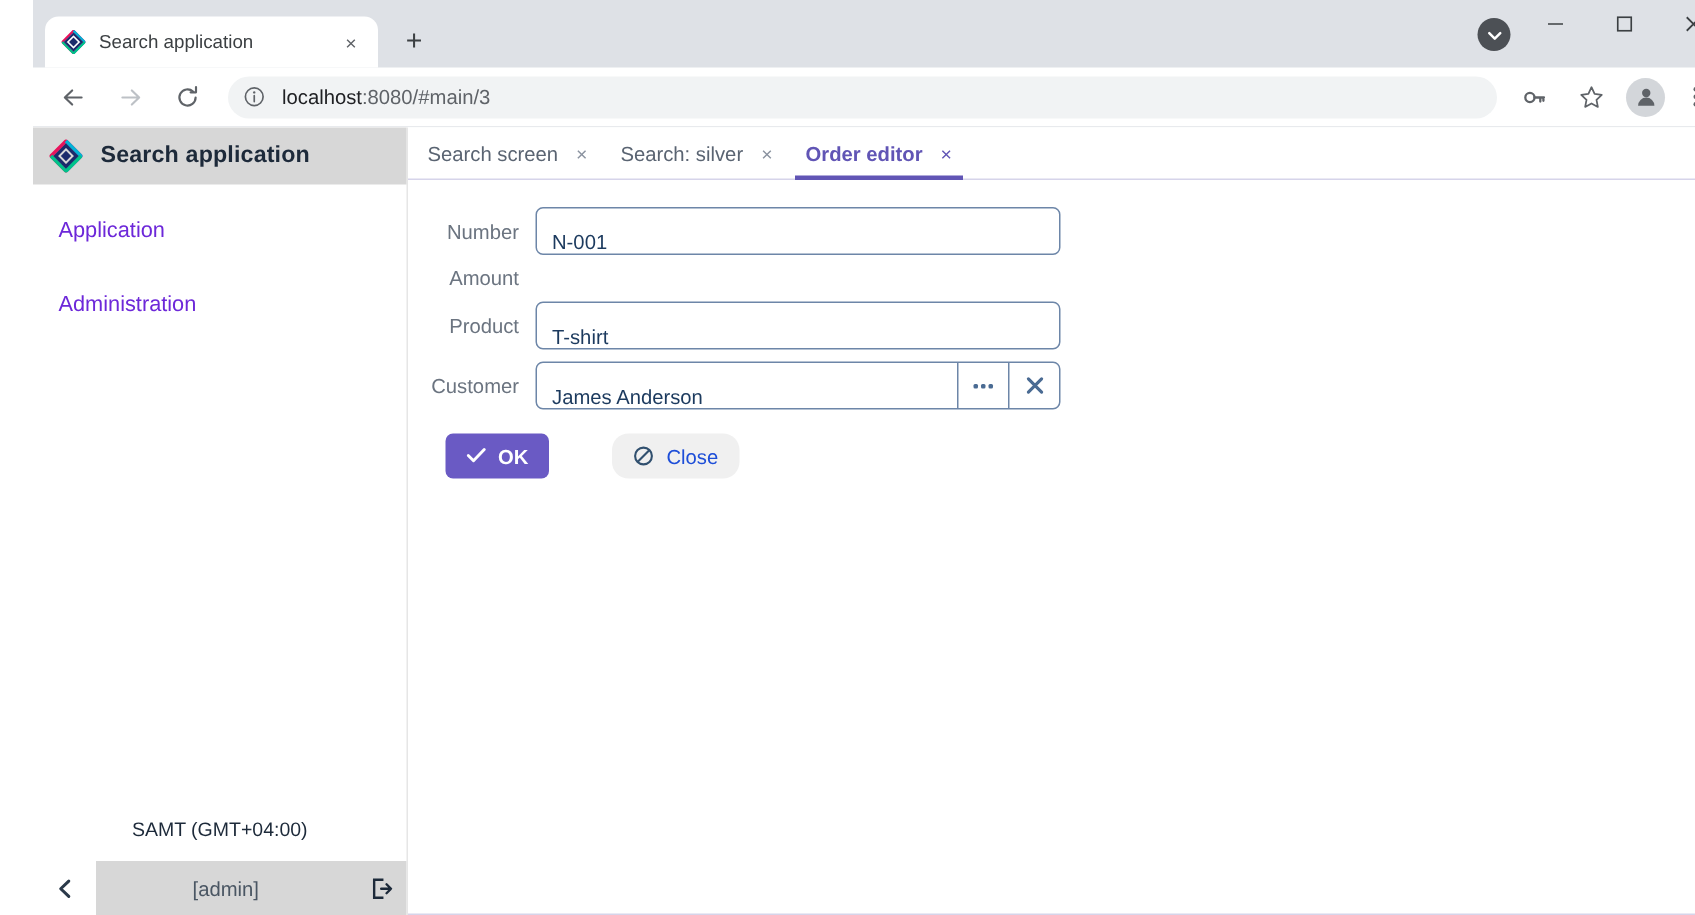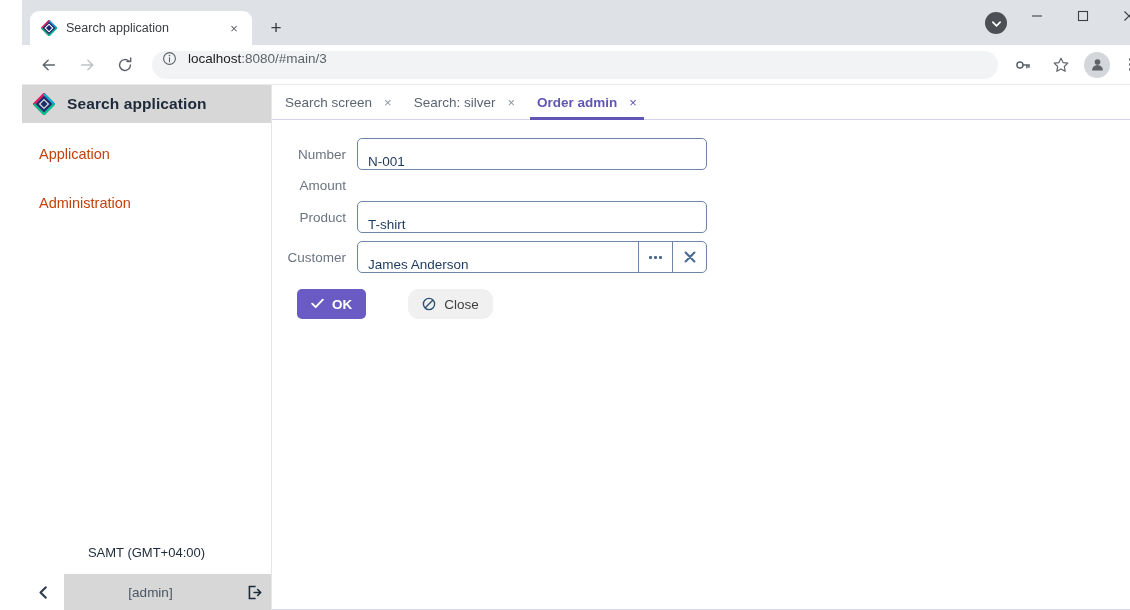--- a/index.html
+++ b/index.html
@@ -67,21 +67,21 @@
   }
   .tbtn {
     width: 32px; height: 32px; margin: 0 3px;
     display: flex; align-items: center; justify-content: center;
     color: #5f6368;
   }
   .tbtn.disabled { color: #bdc1c6; }
   .omnibox {
     flex: 1; height: 28px; margin: 0 6px 0 8px;
     background: #f1f3f4; border-radius: 14px;
-    display: flex; 
+    display: flex; align-items: center;
     padding: 0 10px;
   }
   .omnibox-icon { width: 16px; height: 16px; margin-right: 10px; color: #5f6368; flex: 0 0 16px; }
   .omnibox-url { font-size: 13.5px; color: #5f6368; white-space: nowrap; }
   .omnibox-url b { color: #202124; font-weight: 400; }
   .omni-right { display: flex; align-items: center; }
   .profile-circle {
     width: 26px; height: 26px; border-radius: 50%;
     background: #d3d6da; margin: 0 4px;
     display: flex; align-items: center; justify-content: center;
@@ -113,21 +113,21 @@
     display: flex; align-items: center;
     padding-left: 11px;
   }
   .side-logo { width: 22px; height: 22px; position: relative; flex: 0 0 22px; margin-right: 12px; }
   .side-title { font-size: 15.5px; color: #1d2a3a; font-weight: 700; letter-spacing: .1px; }
 
   .side-nav { padding-top: 12px; flex: 1; }
   .side-item {
     height: 38px; display: flex; align-items: center;
     padding-left: 17px;
-    font-size: 14.5px; color: #c2410c;
+    font-size: 14.5px; color: #6d28d9;
   }
   .side-item + .side-item { margin-top: 11px; }
 
   .side-tz {
     text-align: center; font-size: 13px; color: #1d2a3a;
     padding-bottom: 14px;
   }
   .side-foot { height: 36px; display: flex; align-items: stretch; background:#ffffff; }
   .side-collapse {
     width: 42px; flex: 0 0 42px;
@@ -206,21 +206,21 @@
 
   .actions { display: flex; align-items: flex-end; margin: 16px 0 0 12px; padding-left: 0; }
   .btn {
     height: 30px; border-radius: 5px;
     display: flex; align-items: center;
     padding: 0 14px;
     font-size: 13.5px;
   }
   .btn-ok { background: #6a5ac4; color: #ffffff; font-weight: 700; margin-left: 1px; }
   .btn-ok .ic { margin-right: 8px; font-size: 13px; }
-  .btn-close { background: #f0f0f0; color: #404040; margin-left: 42px; border-radius: 11px; }
+  .btn-close { background: #f0f0f0; color: #1d4ed8; margin-left: 42px; border-radius: 11px; }
   .btn-close .ic { margin-right: 8px; display: flex; align-items: center; }
 
   
   .logo-svg { display: block; }
 </style>
 </head>
 <body>
 
 <div class="browser">
 
@@ -373,21 +373,21 @@
         <div class="tabbar">
           <div class="atab">
             <span class="lbl">Search screen</span>
             <span class="x">×</span>
           </div>
           <div class="atab">
             <span class="lbl">Search: silver</span>
             <span class="x">×</span>
           </div>
           <div class="atab active">
-            <span class="lbl">Order admin</span>
+            <span class="lbl">Order editor</span>
             <span class="x">×</span>
           </div>
         </div>
 
         <div class="form">
 
           <div class="row">
             <div class="row-label">Number</div>
             <div class="field">
               <span>N-001</span>

